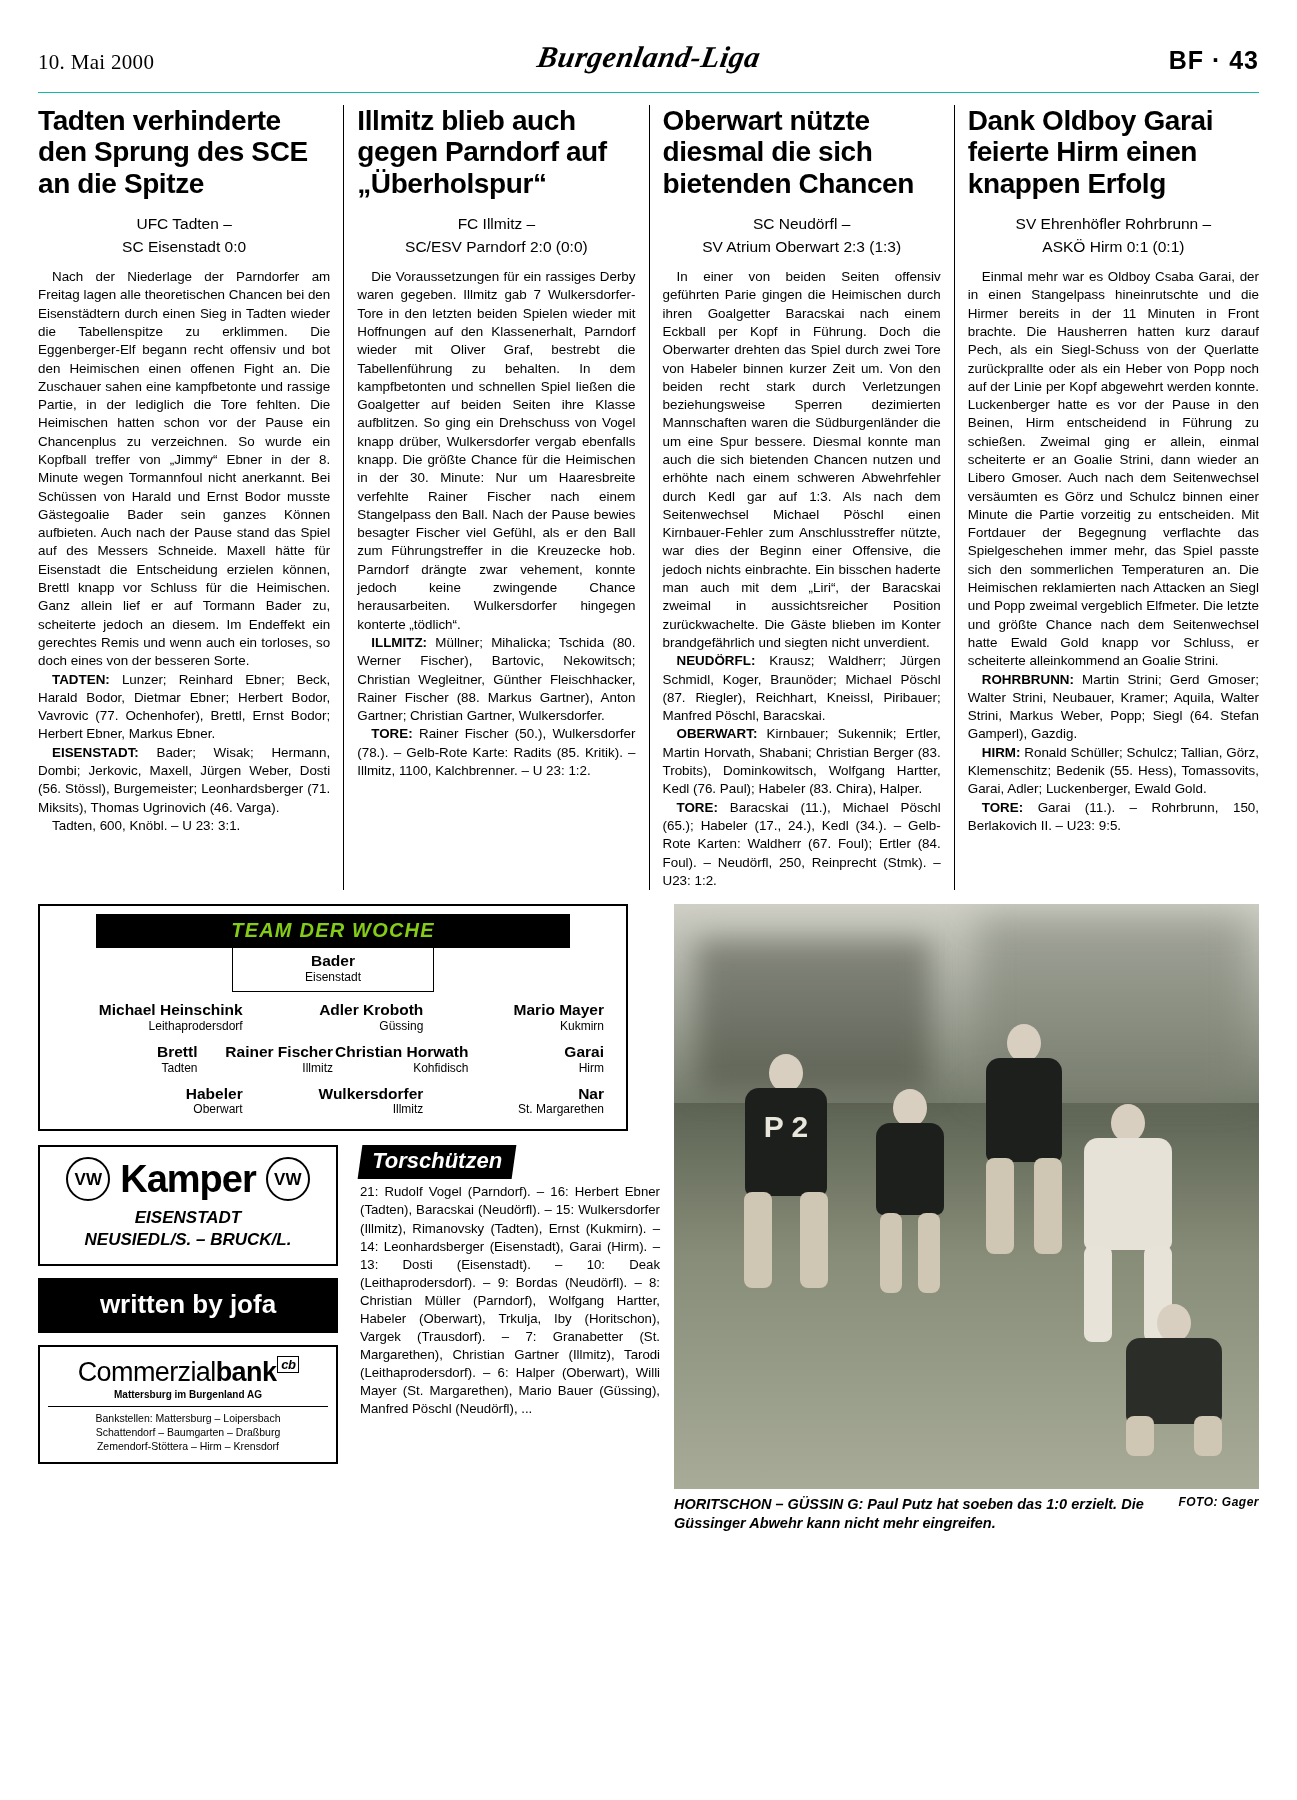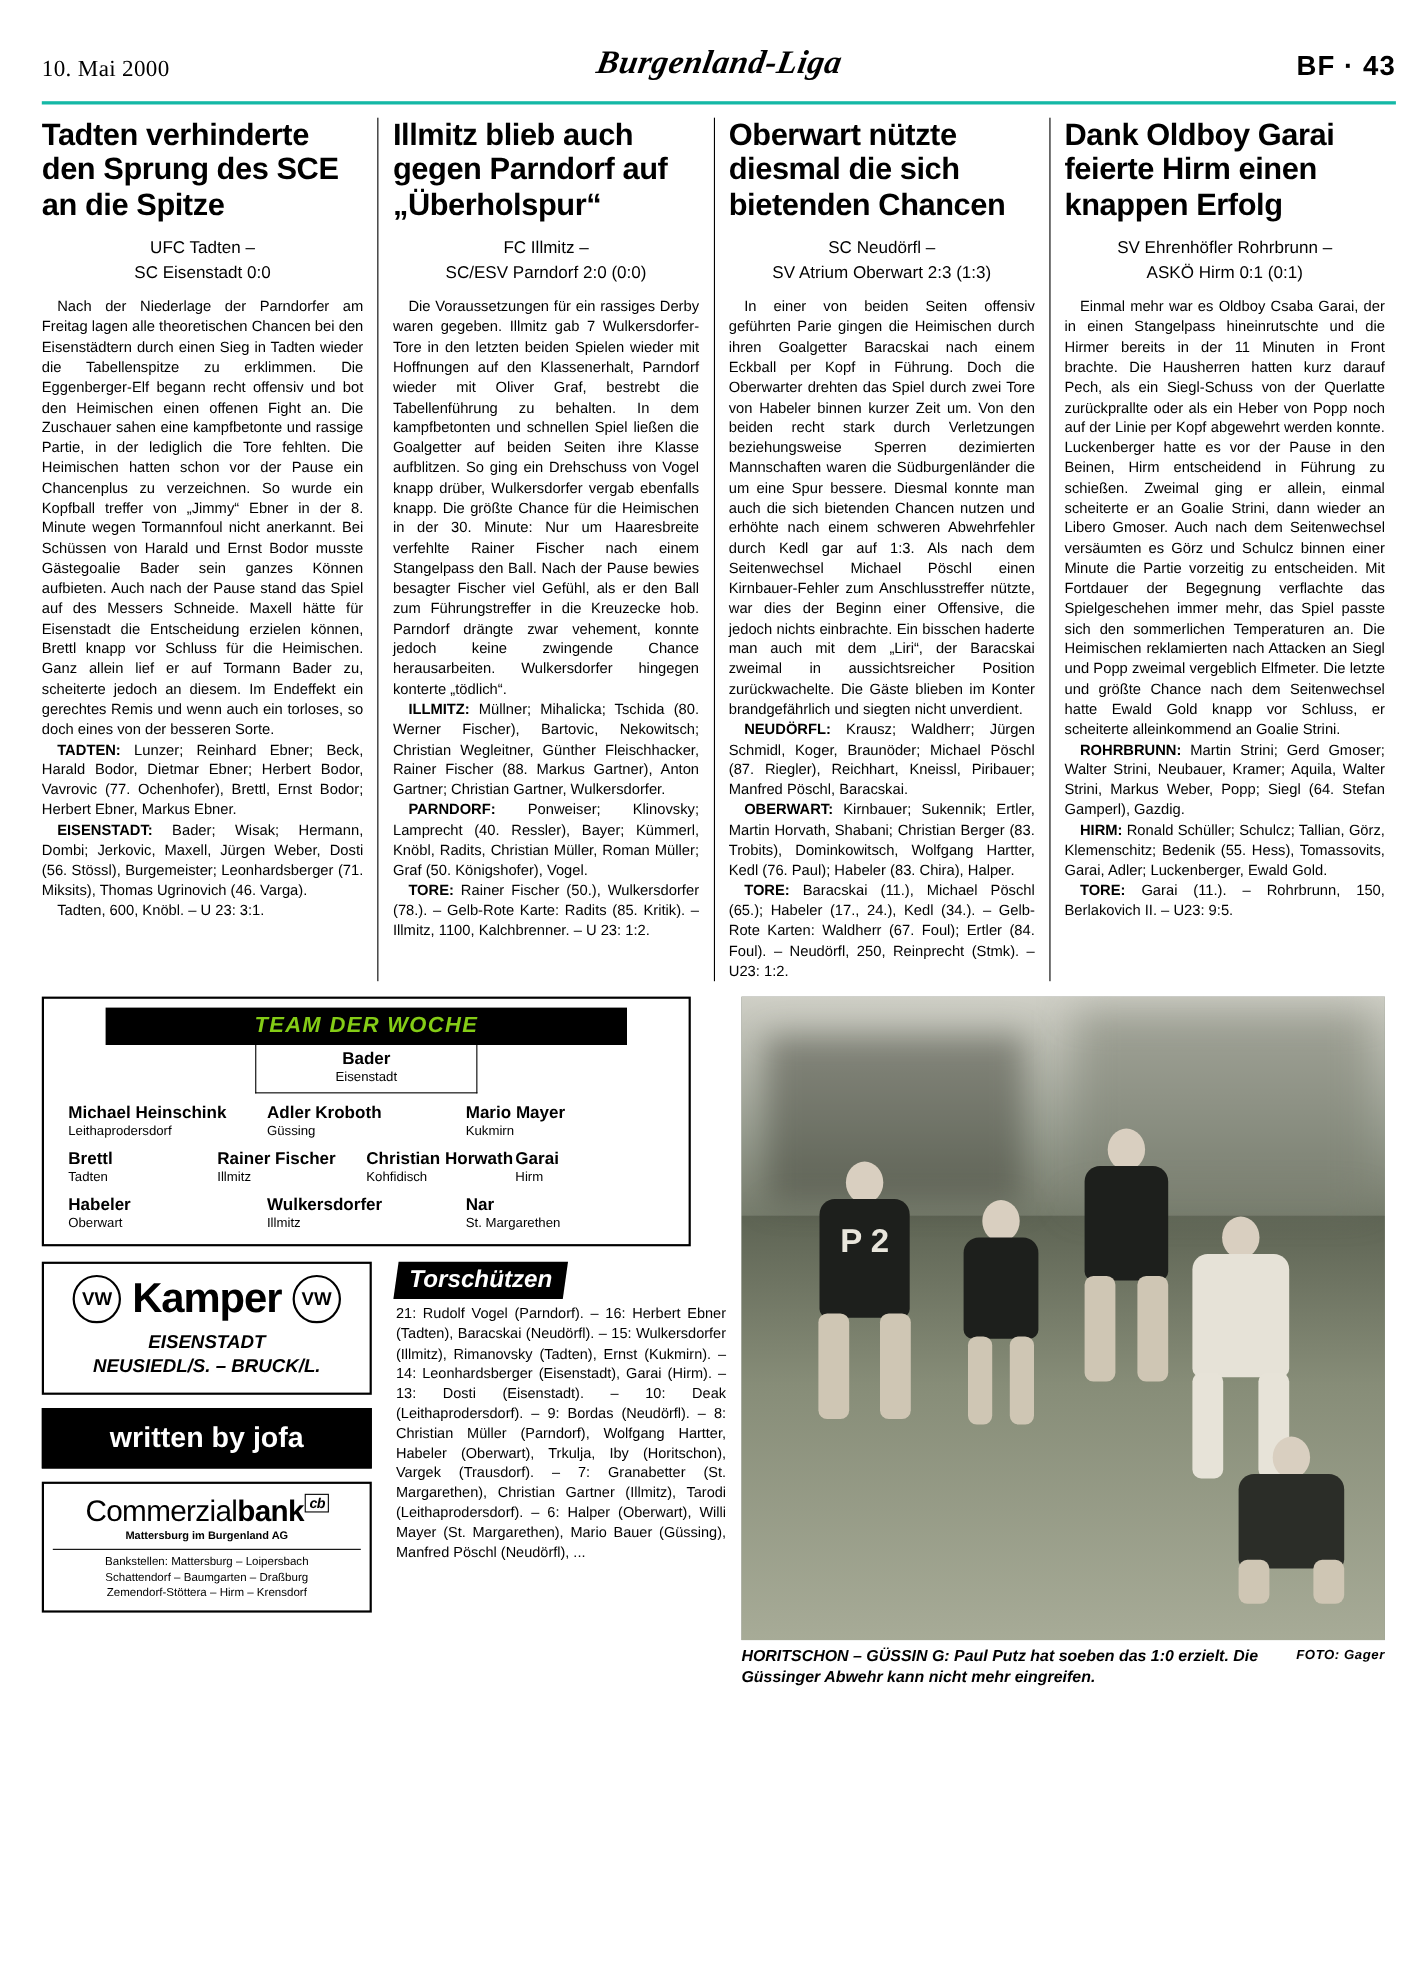--- a/index.html
+++ b/index.html
@@ -20,22 +20,22 @@
     width: 1297px;
     height: 1800px;
     padding: 0;
     box-sizing: border-box;
   }
 
   
   .masthead {
     position: relative;
     height: 52px;
-    margin: 40px 28px 0 38px;
-    border-bottom: 3px solid #14b8a6;
+    margin: 40px 38px 0 38px;
+    border-bottom: 1px solid #14b8a6;
     text-align: center;
   }
   .masthead .date {
     position: absolute;
     left: 0;
     top: 10px;
     font-family: "Liberation Serif", serif;
     font-size: 21px;
     letter-spacing: .3px;
   }
@@ -144,21 +144,21 @@
   .player-club {
     font-size: 12px;
     line-height: 1.25;
   }
   .tdw-row {
     display: flex;
     justify-content: space-between;
     margin-top: 9px;
     padding: 0 12px;
   }
-  .tdw-cell { text-align: left; flex: 1; }
+  .tdw-cell { text-align: right; flex: 1; }
 
   
   .ads { width: 300px; margin-top: 14px; }
   .ad-kamper {
     border: 2px solid #000;
     padding: 10px 6px 12px 6px;
     text-align: center;
     box-sizing: border-box;
   }
   .vwrow {
@@ -361,21 +361,20 @@
 
     <div class="col">
       <h2 class="headline">Illmitz blieb auch gegen Parndorf auf „Überholspur“</h2>
       <div class="pairing">
         <div>FC Illmitz –</div>
         <div>SC/ESV Parndorf 2:0 (0:0)</div>
       </div>
       <div class="body">
         <p class="indent">Die Voraussetzungen für ein rassiges Derby waren gegeben. Illmitz gab 7 Wulkersdorfer-Tore in den letzten beiden Spielen wieder mit Hoffnungen auf den Klassenerhalt, Parndorf wieder mit Oliver Graf, bestrebt die Tabellenführung zu behalten. In dem kampfbetonten und schnellen Spiel ließen die Goalgetter auf beiden Seiten ihre Klasse aufblitzen. So ging ein Drehschuss von Vogel knapp drüber, Wulkersdorfer vergab ebenfalls knapp. Die größte Chance für die Heimischen in der 30. Minute: Nur um Haaresbreite verfehlte Rainer Fischer nach einem Stangelpass den Ball. Nach der Pause bewies besagter Fischer viel Gefühl, als er den Ball zum Führungstreffer in die Kreuzecke hob. Parndorf drängte zwar vehement, konnte jedoch keine zwingende Chance herausarbeiten. Wulkersdorfer hingegen konterte „tödlich“.</p>
         <p class="indent"><b>ILLMITZ:</b><span> Müllner; Mihalicka; Tschida (80. Werner Fischer), Bartovic, Nekowitsch; Christian Wegleitner, Günther Fleischhacker, Rainer Fischer (88. Markus Gartner), Anton Gartner; Christian Gartner, Wulkersdorfer.</span></p>
-        <p class="indent"><b>PARNDORF:</b><span> Ponweiser; Klinovsky; Lamprecht (40. Ressler), Bayer; Kümmerl, Knöbl, Radits, Christian Müller, Roman Müller; Graf (50. Königshofer), Vogel.</span></p>
         <p class="indent"><b>TORE:</b><span> Rainer Fischer (50.), Wulkersdorfer (78.). – Gelb-Rote Karte: Radits (85. Kritik). – Illmitz, 1100, Kalchbrenner. – U 23: 1:2.</span></p>
       </div>
     </div>
 
     <div class="col">
       <h2 class="headline">Oberwart nützte diesmal die sich bietenden Chancen</h2>
       <div class="pairing">
         <div>SC Neudörfl –</div>
         <div>SV Atrium Oberwart 2:3 (1:3)</div>
       </div>

